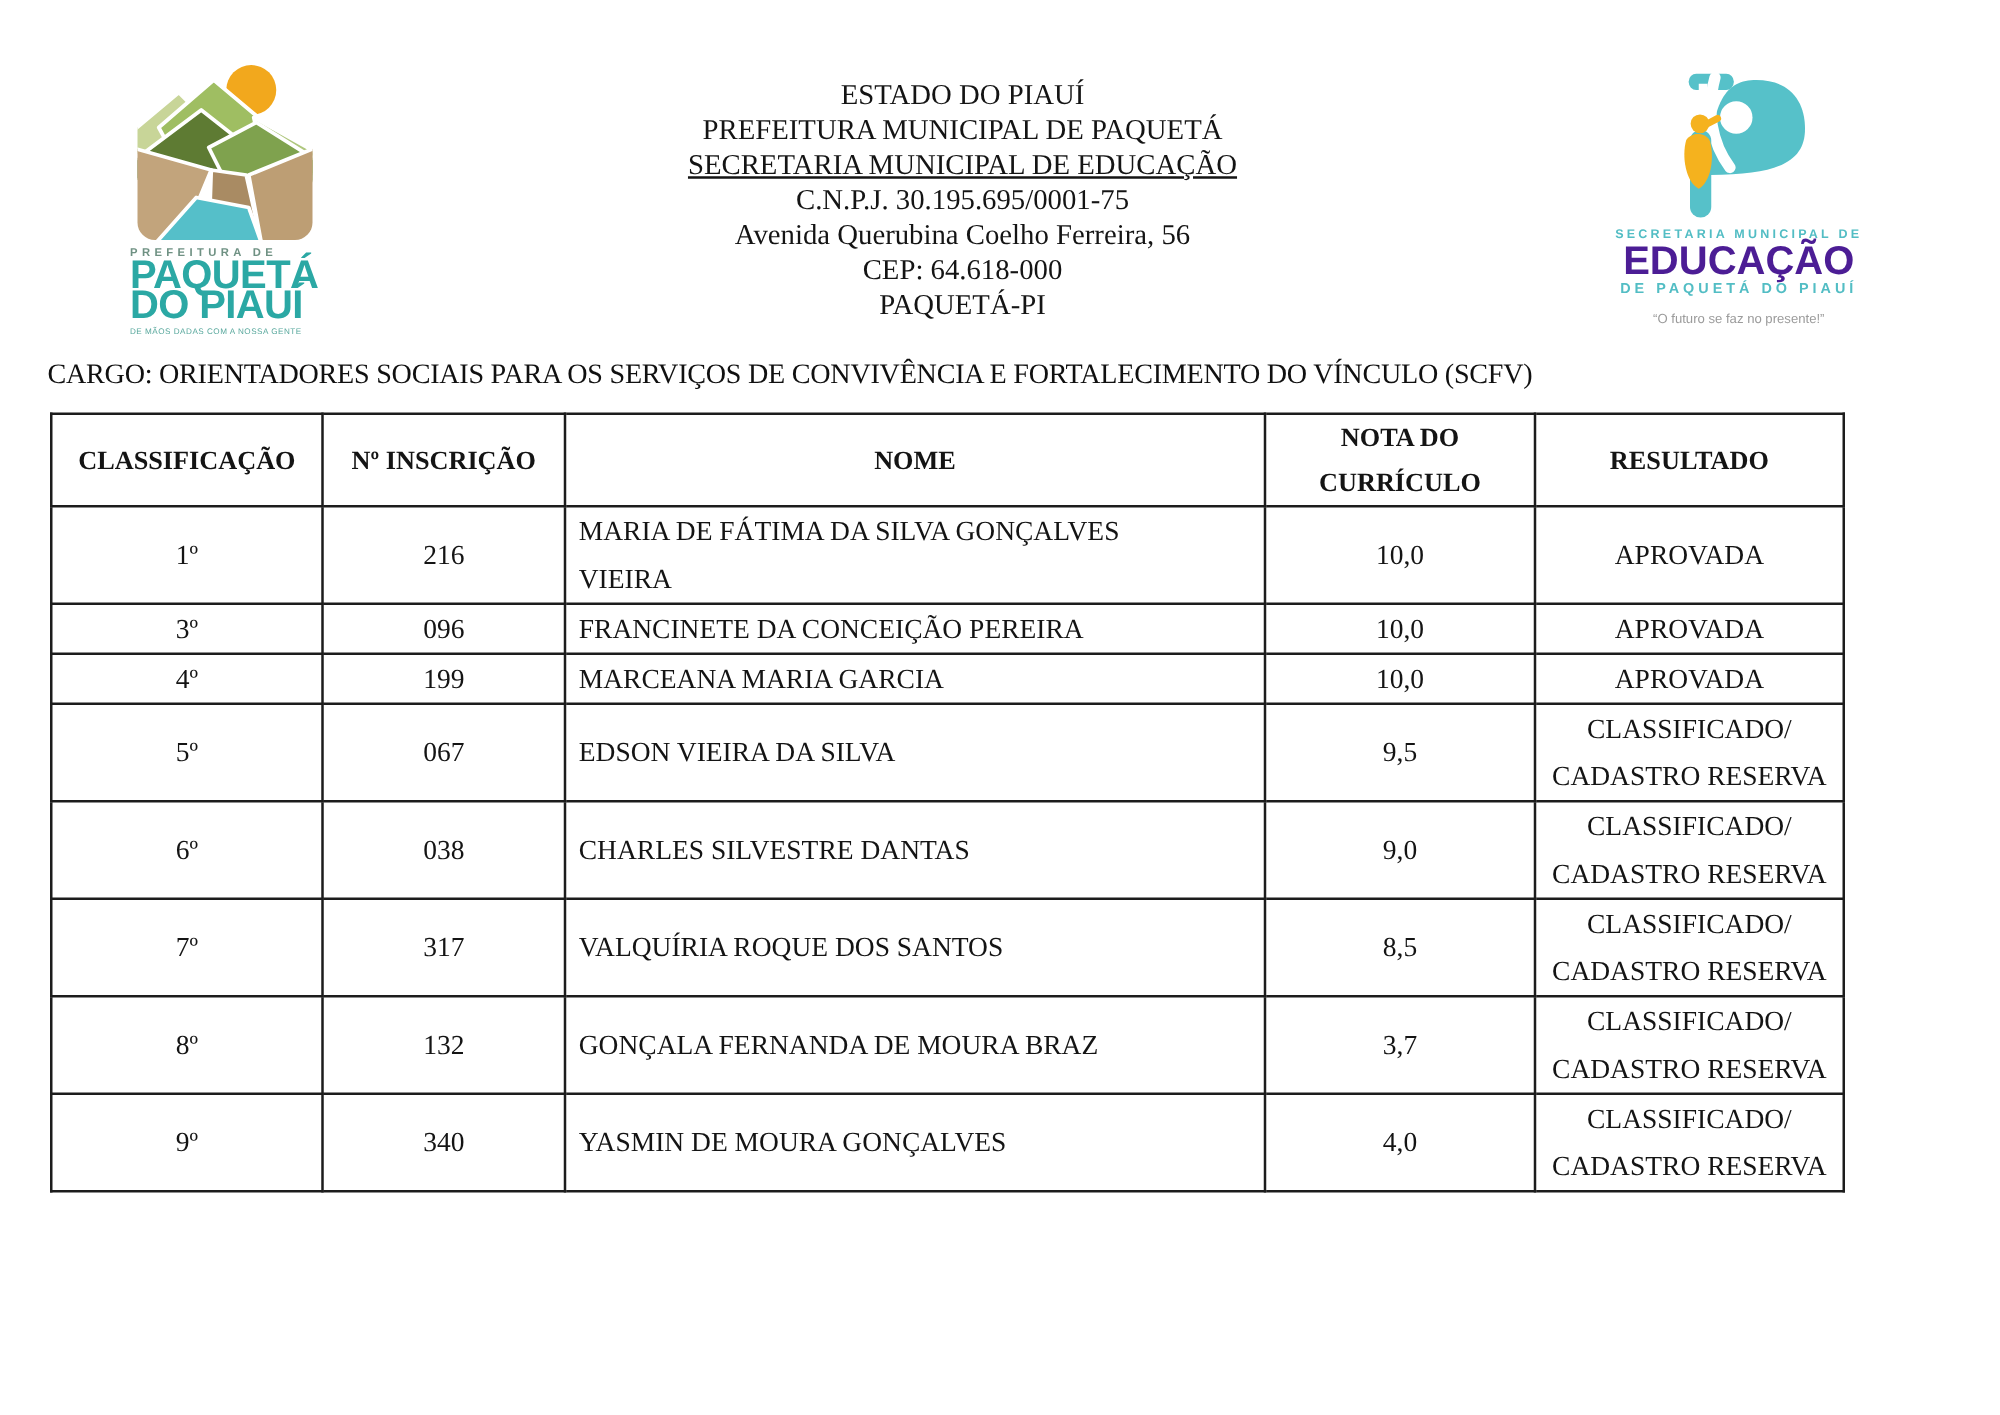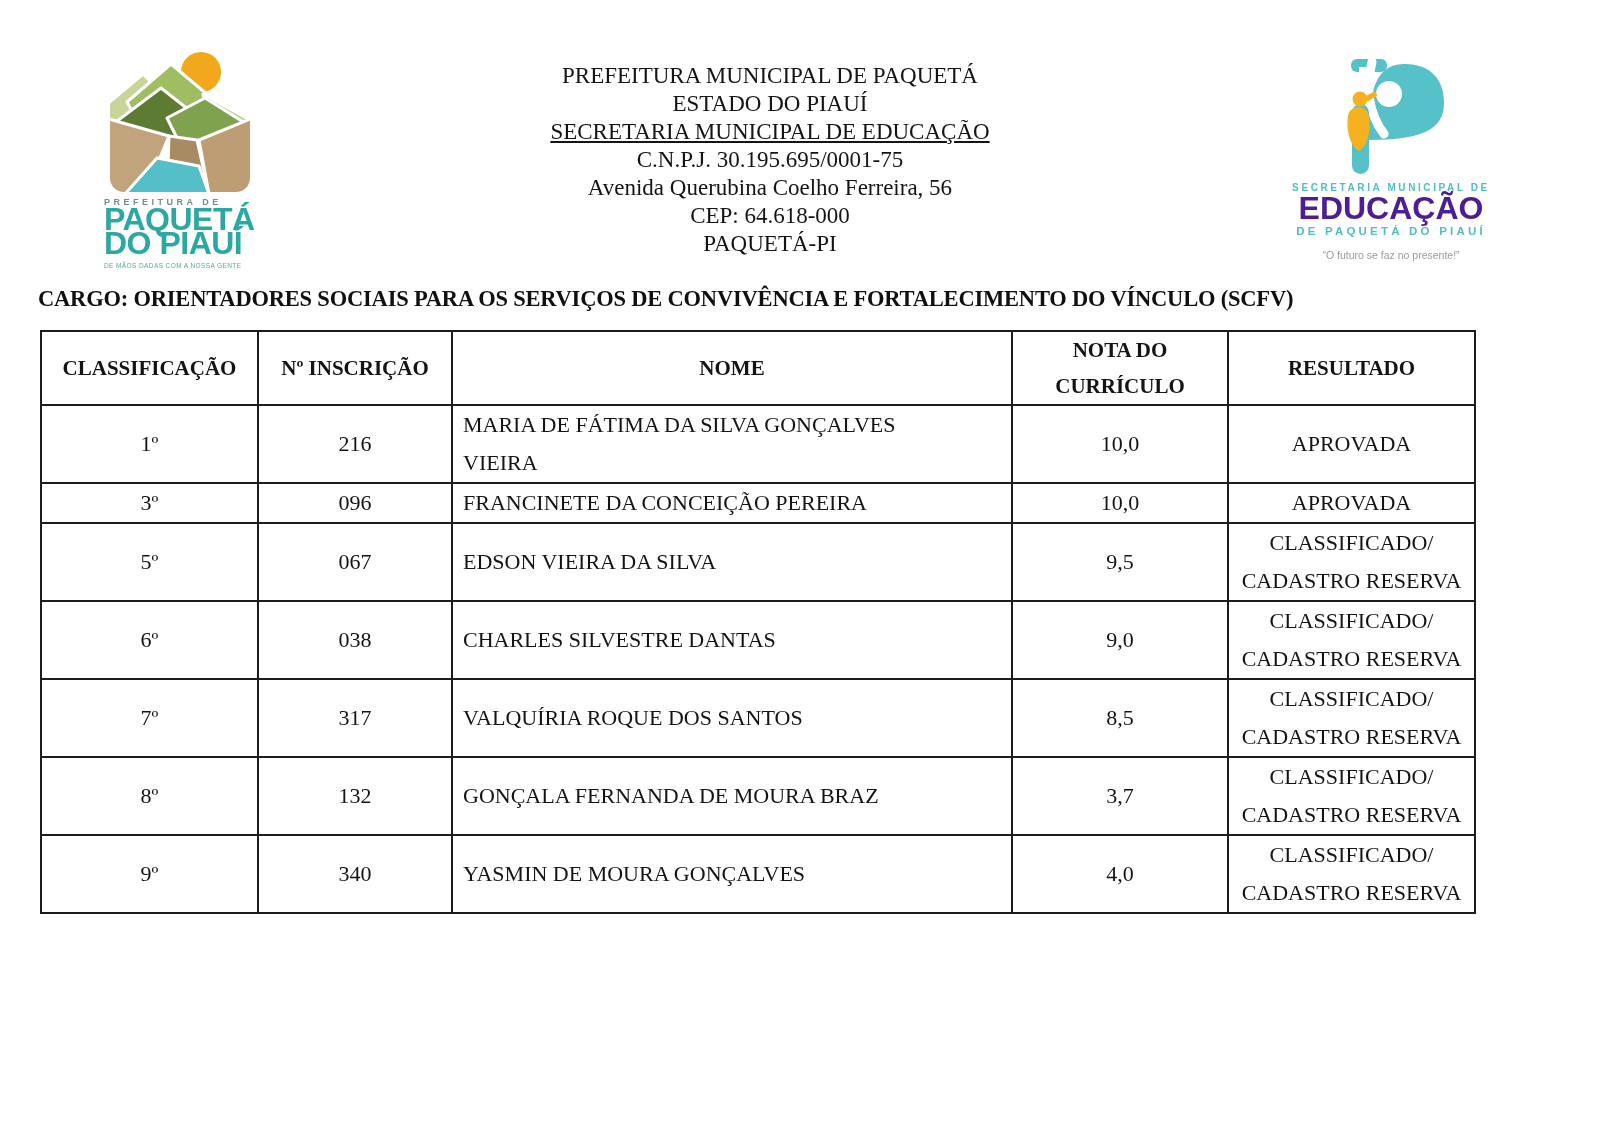--- a/index.html
+++ b/index.html
@@ -30,21 +30,21 @@
   
   .org-header{
     position:absolute;left:400px;top:62px;width:740px;
     text-align:center;font-size:23px;line-height:28px;color:#141414;
   }
   .org-header .underl{text-decoration:underline;}
 
   
   .cargo{
     position:absolute;left:38px;top:286px;width:1520px;
-    font-size:22.5px;font-weight:bold;color:#101010;letter-spacing:-0.2px;
+    font-size:22.5px;font-weight:normal;color:#101010;letter-spacing:-0.2px;
   }
 
   
   table.results{
     position:absolute;left:40px;top:330px;
     width:1434px;border-collapse:collapse;table-layout:fixed;
     font-size:22px;color:#141414;
   }
   table.results th, table.results td{
     border:2px solid #1c1c1c;
@@ -86,22 +86,22 @@
         <polygon points="48,116 90,124 100,152 16,152" fill="#55bfc9"></polygon>
       </g>
     </svg>
     <div class="pref-small">PREFEITURA DE</div>
     <div class="pref-big">PAQUETÁ</div>
     <div class="pref-big">DO PIAUÍ</div>
     <div class="pref-tag">DE MÃOS DADAS COM A NOSSA GENTE</div>
   </div>
 
   <div class="org-header">
+    <div>ESTADO DO PIAUÍ</div>
     <div>PREFEITURA MUNICIPAL DE PAQUETÁ</div>
-    <div>ESTADO DO PIAUÍ</div>
     <div class="underl">SECRETARIA MUNICIPAL DE EDUCAÇÃO</div>
     <div>C.N.P.J. 30.195.695/0001-75</div>
     <div>Avenida Querubina Coelho Ferreira, 56</div>
     <div>CEP: 64.618-000</div>
     <div>PAQUETÁ-PI</div>
   </div>
 
   <div class="logo-right">
     <svg width="112" height="118" viewBox="0 0 112 118">
       <g>
@@ -154,20 +154,27 @@
         <td>APROVADA</td>
       </tr>
       <tr>
         <td>3º</td>
         <td>096</td>
         <td class="nome">FRANCINETE DA CONCEIÇÃO PEREIRA</td>
         <td>10,0</td>
         <td>APROVADA</td>
       </tr>
       <tr>
+        <td>4º</td>
+        <td>199</td>
+        <td class="nome">MARCEANA MARIA GARCIA</td>
+        <td>10,0</td>
+        <td>APROVADA</td>
+      </tr>
+      <tr>
         <td>5º</td>
         <td>067</td>
         <td class="nome">EDSON VIEIRA DA SILVA</td>
         <td>9,5</td>
         <td>CLASSIFICADO/
 CADASTRO RESERVA</td>
       </tr>
       <tr>
         <td>6º</td>
         <td>038</td>

